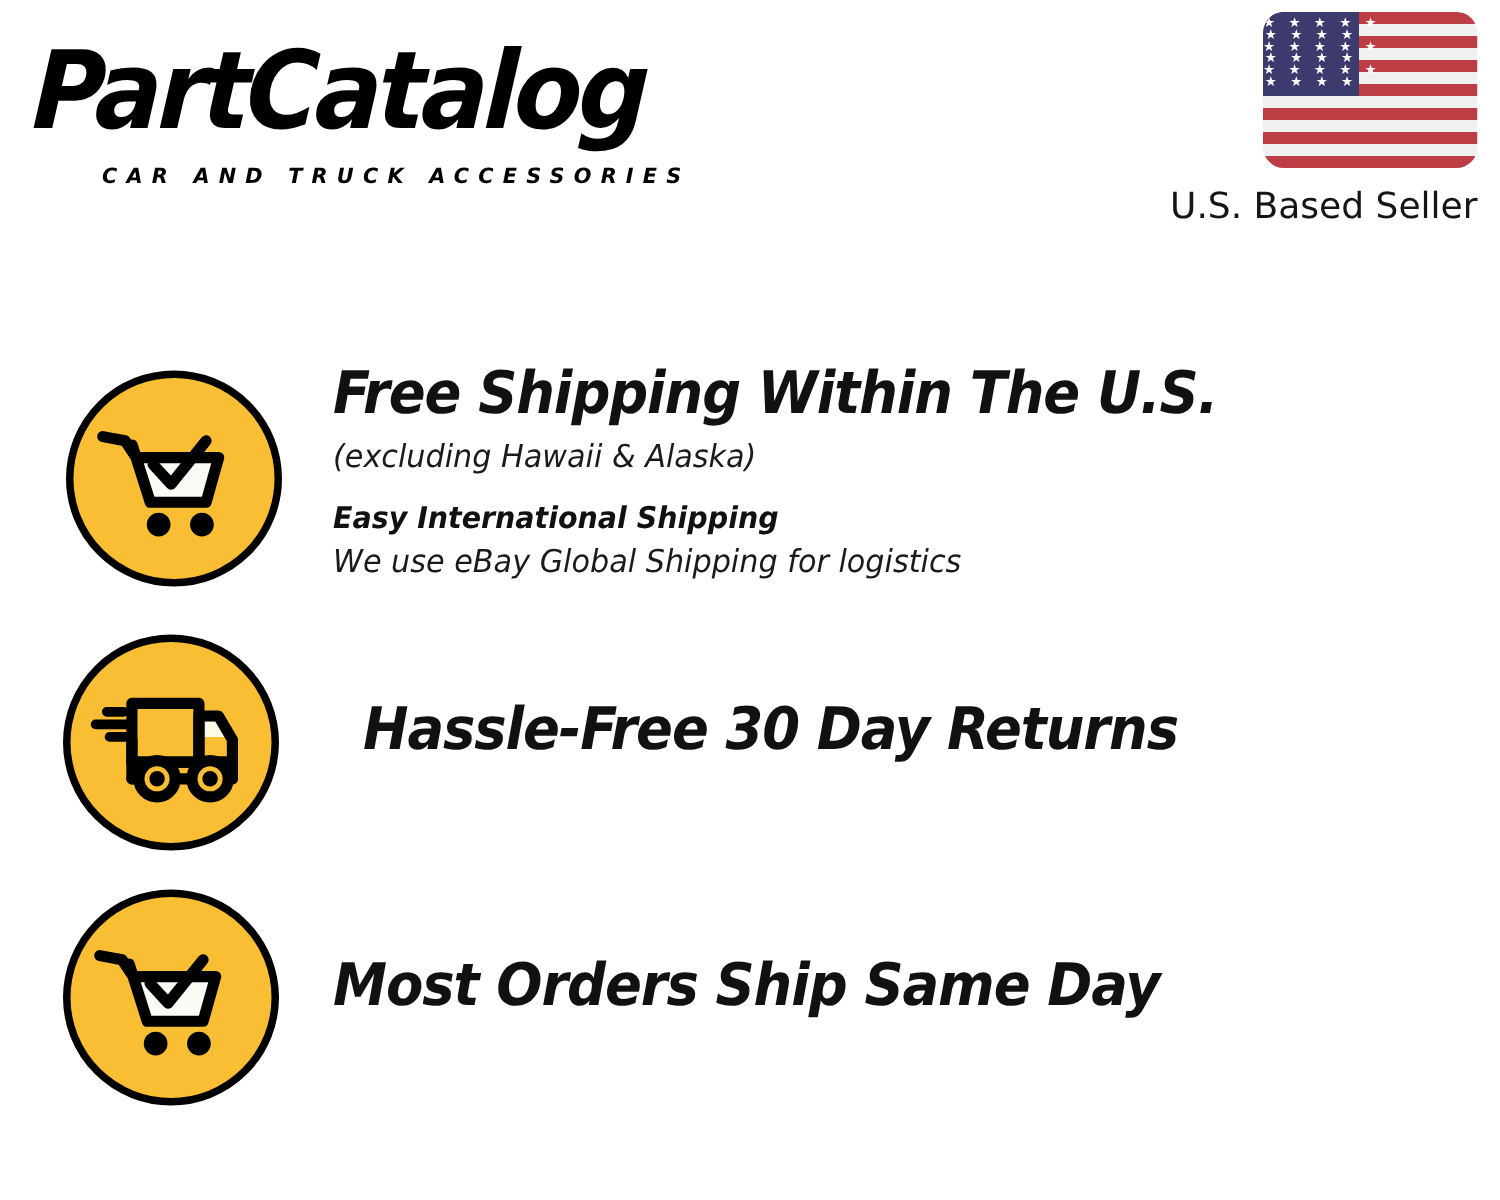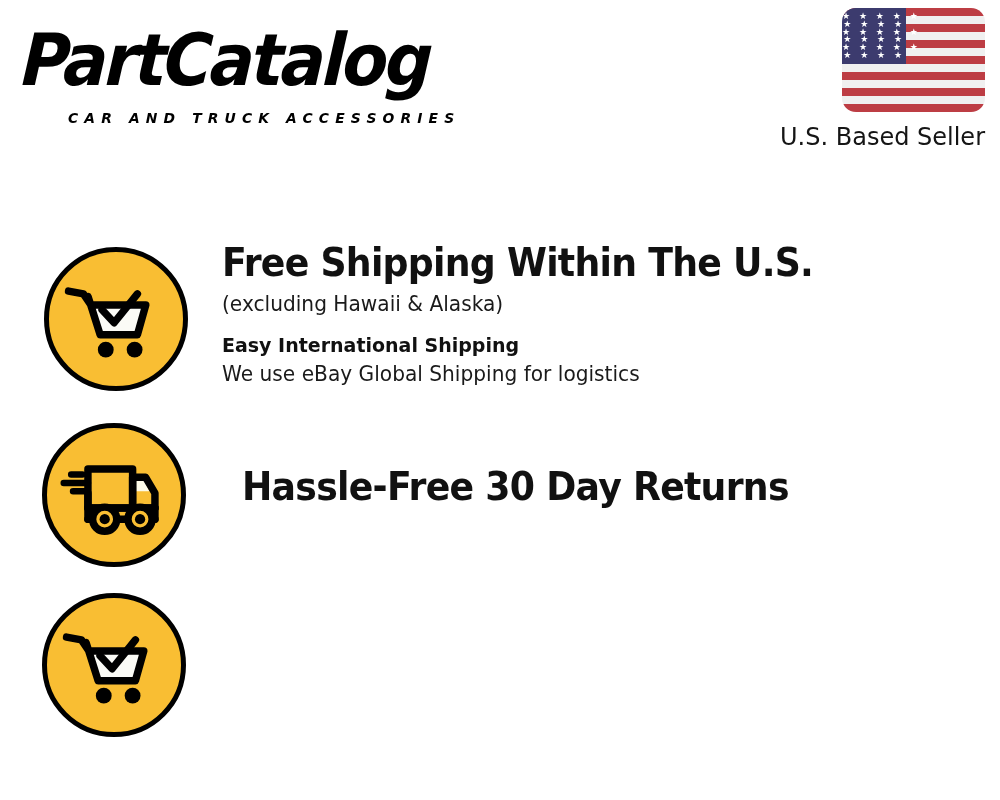--- a/index.html
+++ b/index.html
@@ -125,20 +125,21 @@
   #features {
     position: absolute;
     left: 0;
     top: 240px;
     width: 1000px;
   }
   .feature-row {
     position: absolute;
     left: 0;
     width: 1000px;
+    font-style: italic;
   }
   #feature-row-0 { top: 0px;   height: 170px; }
   #feature-row-1 { top: 178px; height: 168px; }
   #feature-row-2 { top: 349px; height: 168px; }
 
   .feature-icon {
     position: absolute;
     left: 44px;
     width: 144px;
     height: 144px;
@@ -309,15 +310,18 @@
   <div class="feature-row" id="feature-row-2">
     <div class="feature-icon">
       <svg viewBox="0 0 144 144" xmlns="http://www.w3.org/2000/svg">
         <path d="M47 56 L104 56 L95 88 L57 88 Z" fill="#fbfbf6"></path>
         <path d="M21 42 L37 45 L45 57 L104 57 L95 89 L55 89 L42 48" fill="none" stroke="#000000" stroke-width="8" stroke-linecap="round" stroke-linejoin="round"></path>
         <path d="M57 62 L70 76 L95 45" fill="none" stroke="#000000" stroke-width="8" stroke-linecap="round" stroke-linejoin="round"></path>
         <circle cx="61" cy="105" r="8.5" fill="#000000"></circle>
         <circle cx="92" cy="105" r="8.5" fill="#000000"></circle>
       </svg>
     </div>
+    <div class="feature-text">
+      <div class="feature-title">Most Orders Ship Same Day</div>
+    </div>
   </div>
 
 </div>
 
 </body></html>

